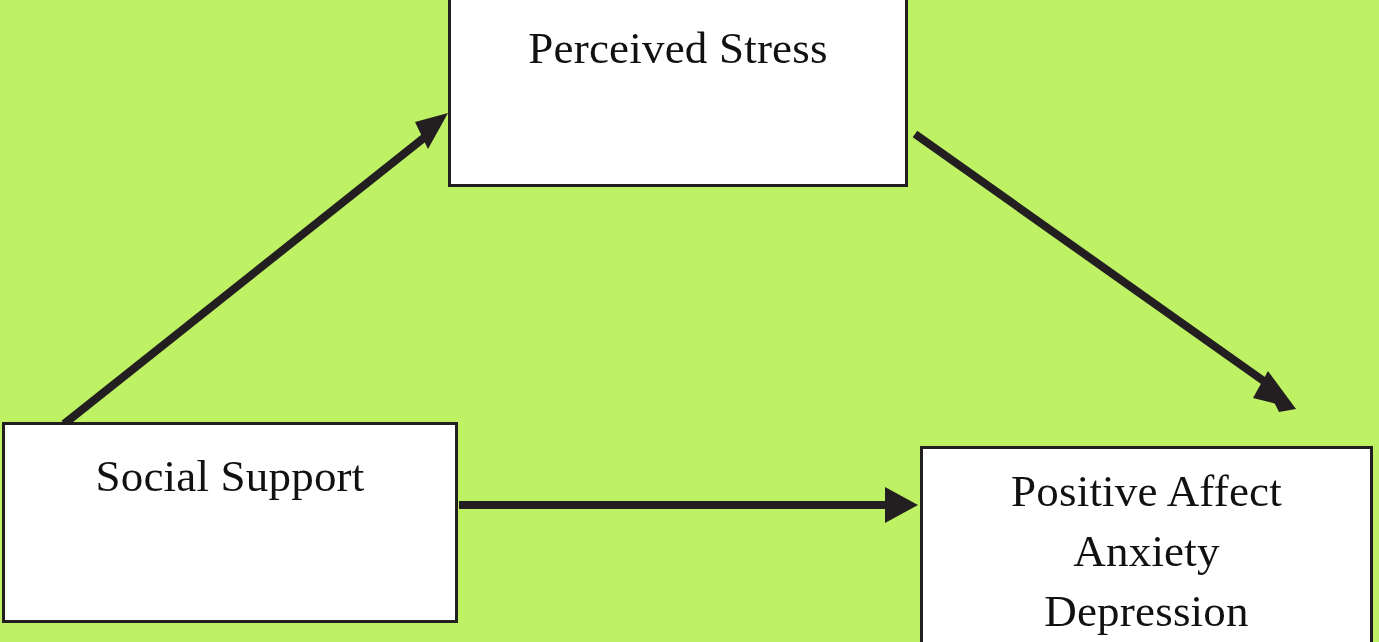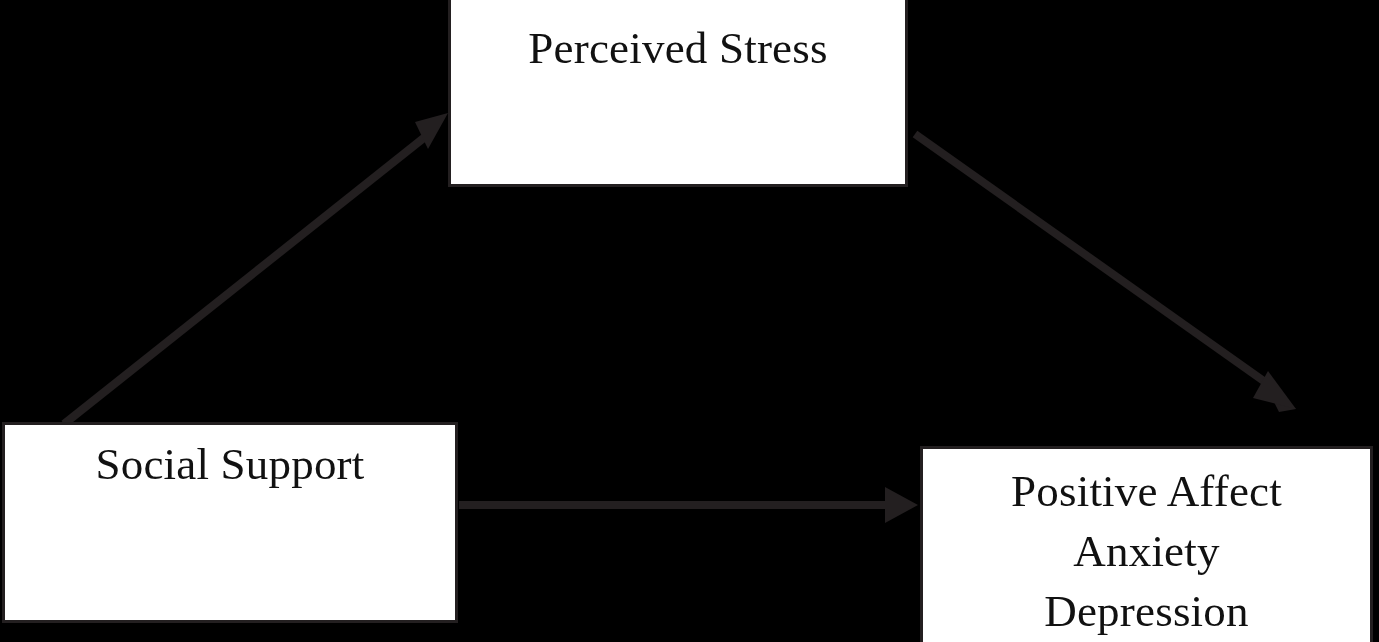--- a/index.html
+++ b/index.html
@@ -8,21 +8,21 @@
     padding: 0;
     background: #ffffff;
   }
   body {
     font-family: "Liberation Serif", "DejaVu Serif", serif;
   }
   #canvas {
     position: relative;
     width: 1379px;
     height: 642px;
-    background: #000000;
+    background: #bef264;
     overflow: hidden;
   }
   .node-box {
     position: absolute;
     box-sizing: border-box;
     background: #ffffff;
     border: 3px solid #231f20;
     display: flex;
     justify-content: center;
   }
@@ -46,21 +46,21 @@
   #box-perceived-stress .node-label {
     font-size: 45px;
   }
   
   #box-social-support {
     left: 2px;
     top: 422px;
     width: 456px;
     height: 201px;
     align-items: flex-start;
-    padding-top: 10px;
+    padding-top: 22px;
   }
   #box-social-support .node-label {
     font-size: 45px;
   }
   
   #box-outcomes {
     left: 920px;
     top: 446px;
     width: 453px;
     height: 212px;

